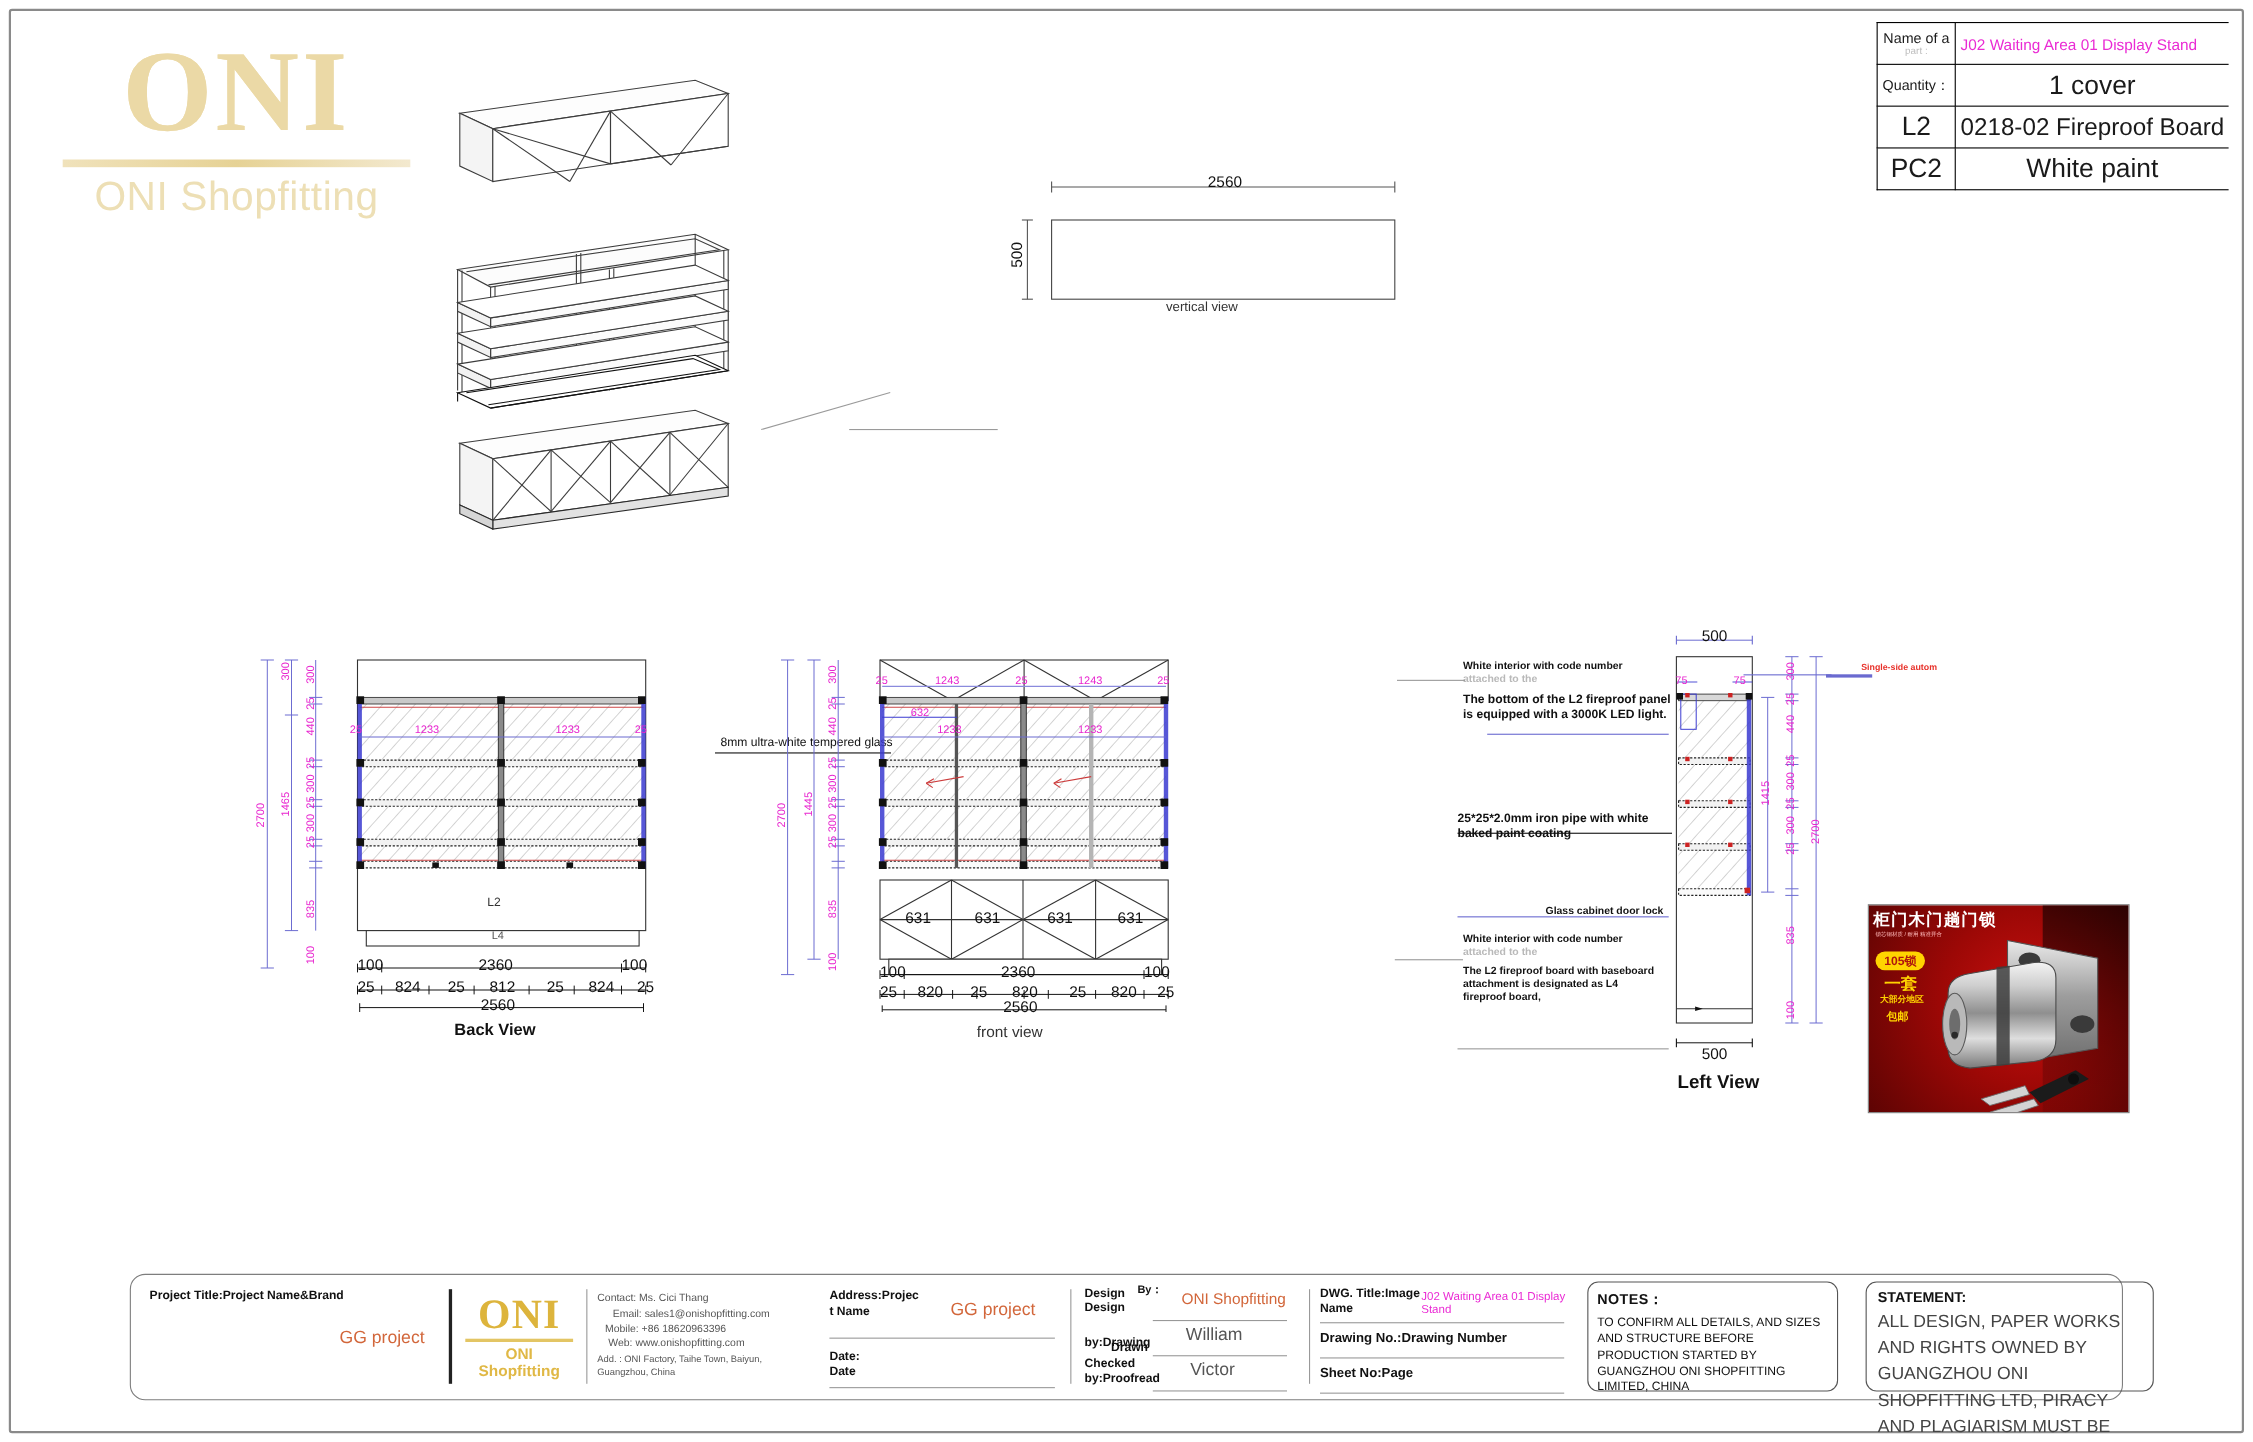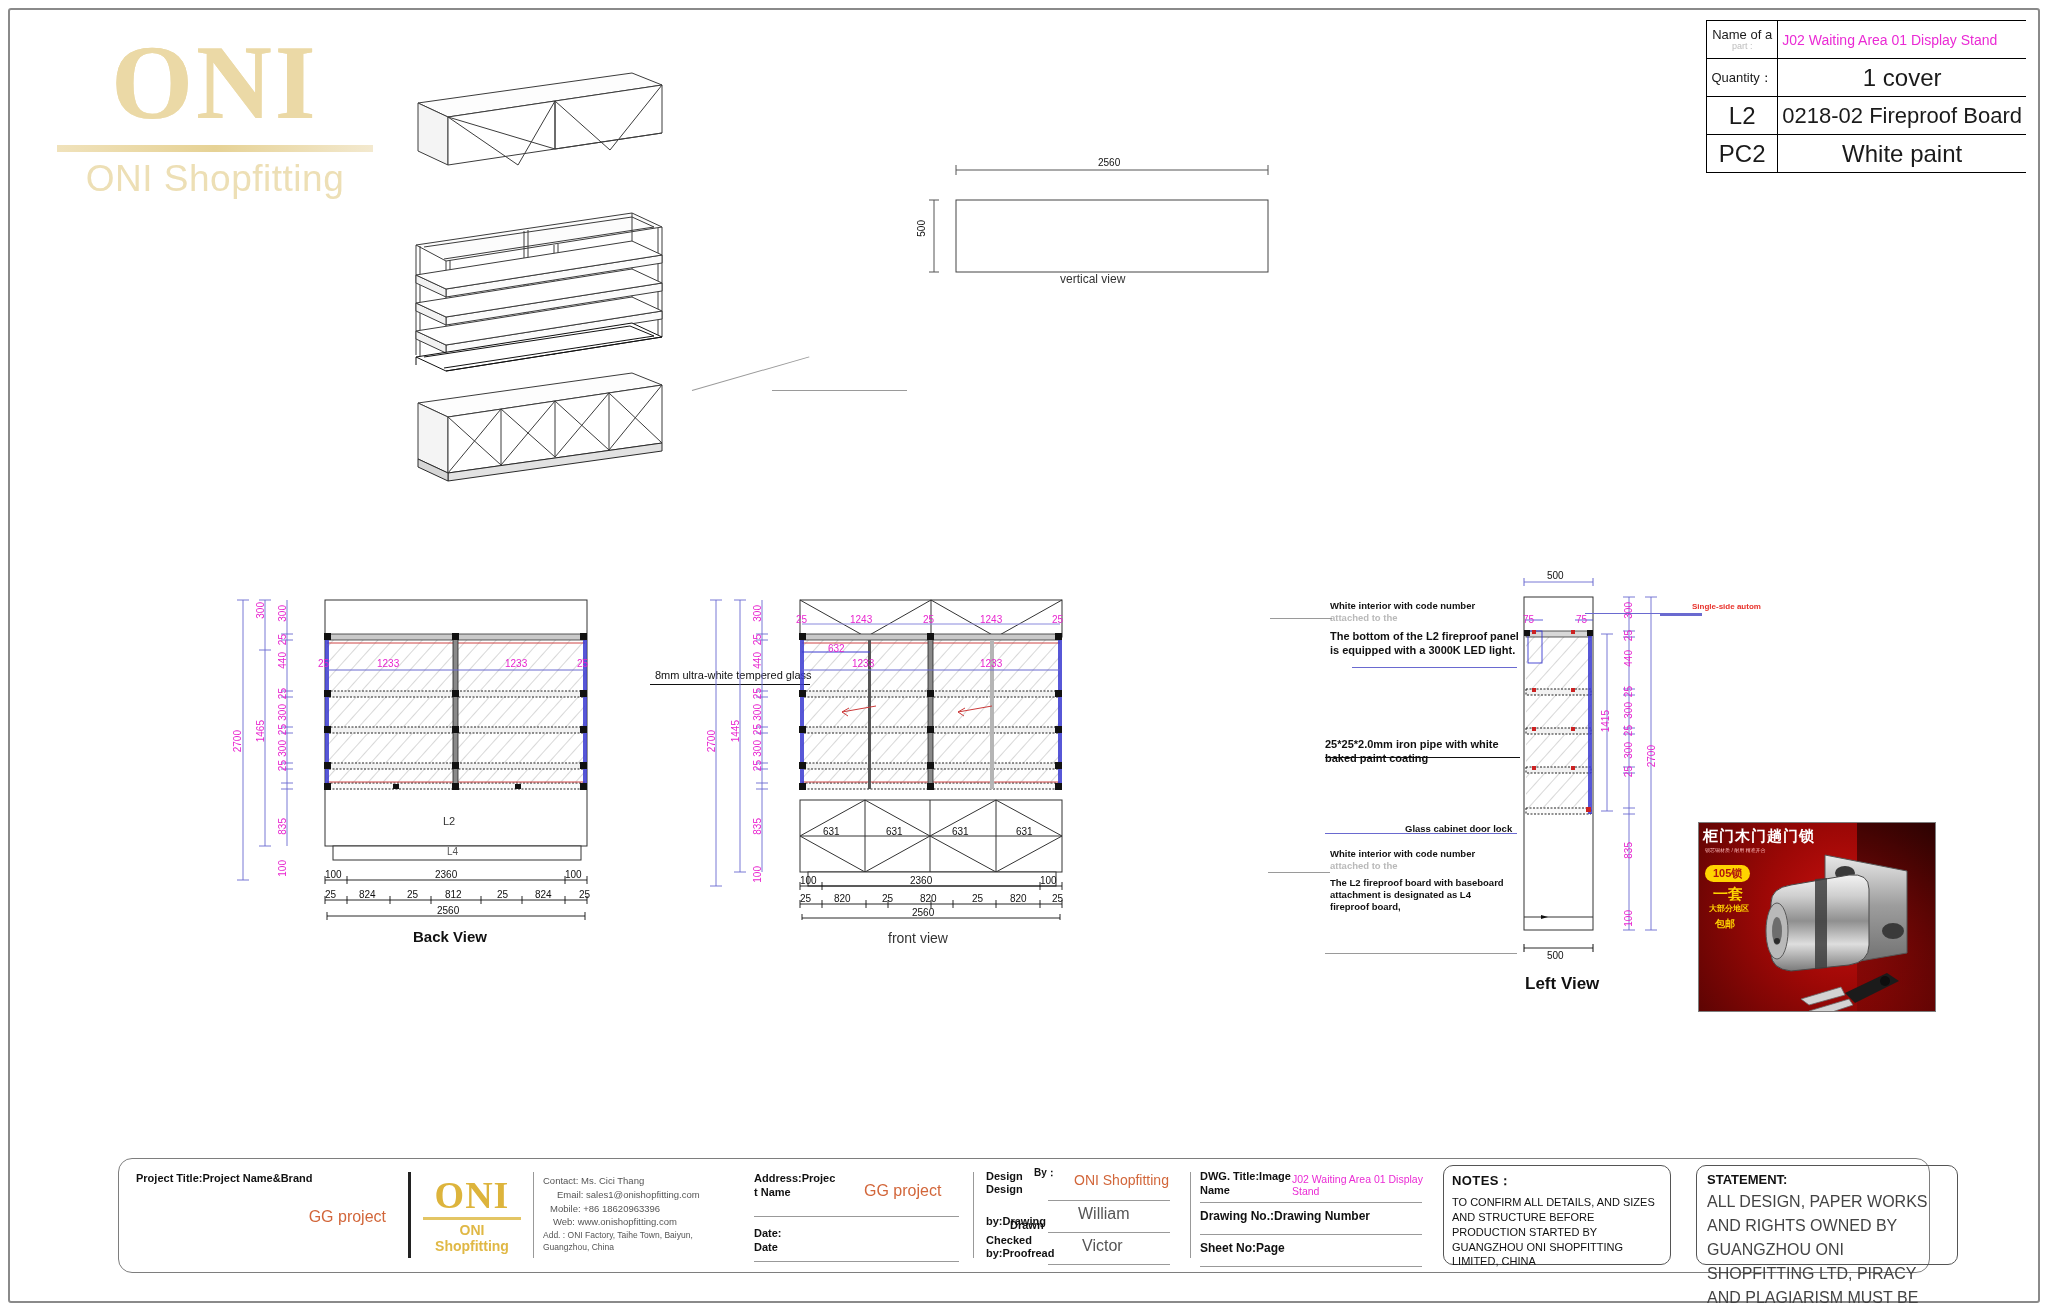--- a/index.html
+++ b/index.html
@@ -77,21 +77,21 @@
   }
   .tb-label.small { font-size: 13px; }
   .tb-label.big { font-size: 24px; }
   .tb-val { padding-left: 8px; font-size: 24px; color: #1a1a1a; text-align: center; white-space: nowrap;}
   .tb-val.magenta { color: #ea2ad4; font-size: 14px; text-align: left; }
   .tb-val.left { text-align: left; font-size: 22px; margin-left: 16px; }
   .tb-top-none { border-top: 1px solid #000; }
   .tb-sub { font-size: 9px; color: #bdbdbd; display:block; }
 
   
-  .dim      { font-size: 10px; color: #111; font-family:"Liberation Sans",sans-serif; white-space: nowrap;}
+  .dim      { font-size: 14px; color: #111; font-family:"Liberation Sans",sans-serif; white-space: nowrap;}
   .dim-m    { font-size: 10px; color: #e824cf; font-family:"Liberation Sans",sans-serif; white-space: nowrap;}
   .dim-m.v  { writing-mode: vertical-rl; transform: rotate(180deg); }
   .dim.v    { writing-mode: vertical-rl; transform: rotate(180deg); }
   .lbl-bold { font-size: 15px; font-weight: 700; color:#111; }
   .lbl      { font-size: 13px; color:#333; }
   .note-red { font-size: 13px; font-weight: 700; color: #e8312a; line-height:1.35; }
   .note-red-sm { font-size: 8px; font-weight: 700; color: #e8312a; line-height:1.3; }
   .note-blk { font-size: 9.5px; font-weight: 700; color: #111; line-height: 1.25; }
   .note-blk.fade { color:#b9b9b9; font-weight:700; }
   .note-big { font-size: 11px; font-weight: 700; color: #111; line-height: 1.3; }

